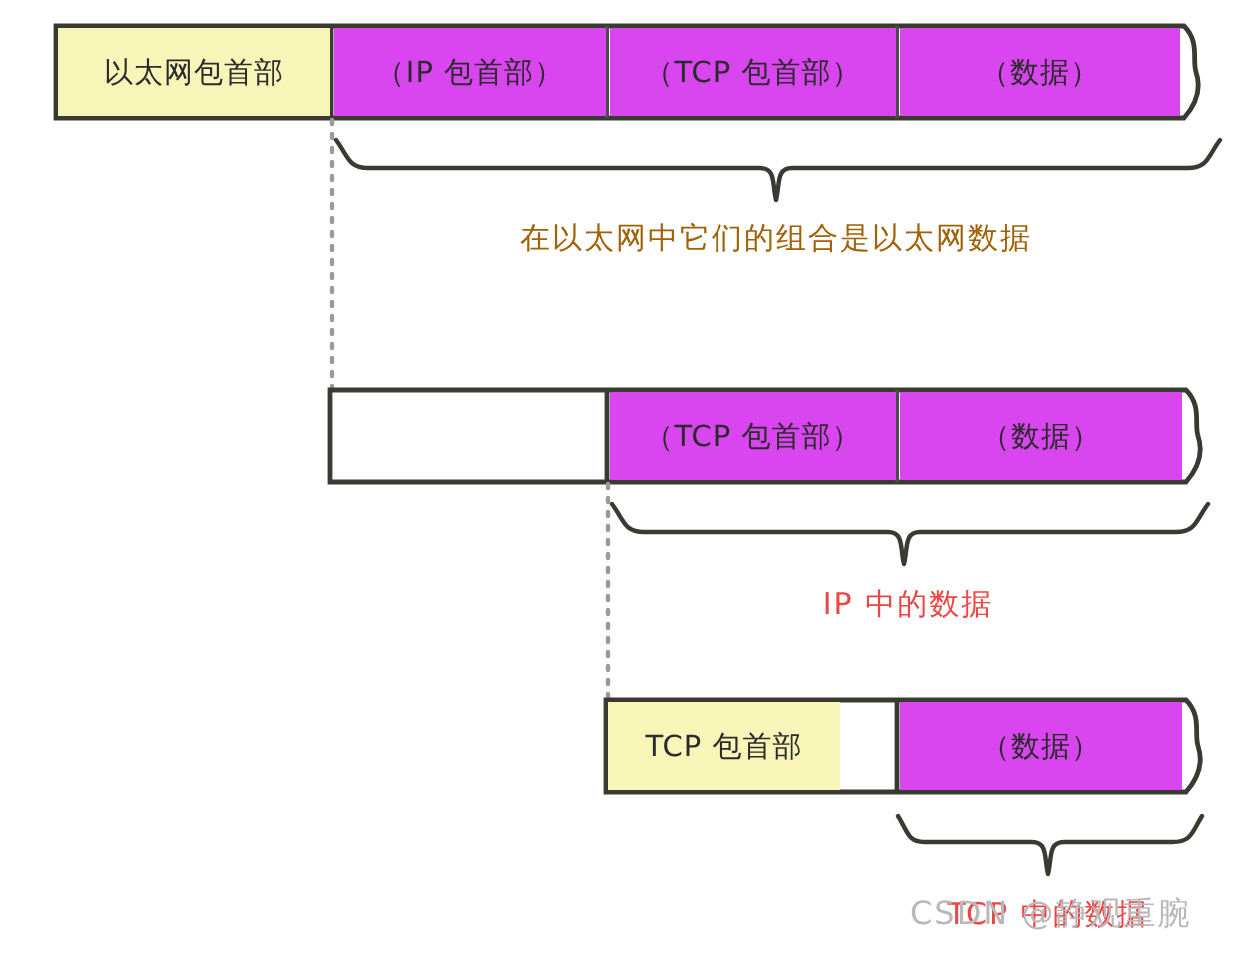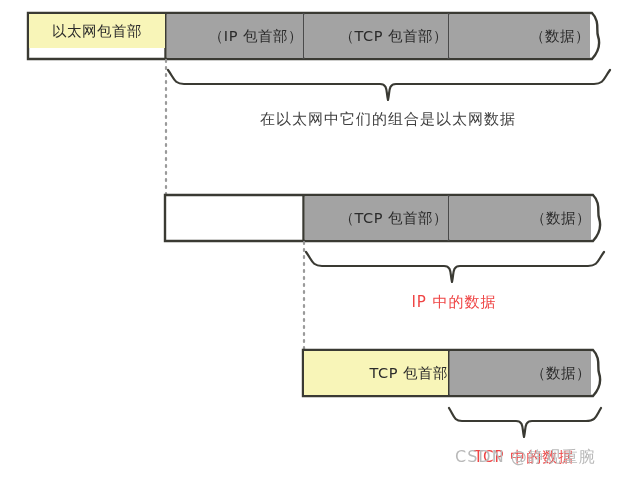--- a/index.html
+++ b/index.html
@@ -12,25 +12,25 @@
   }
   #stage{position:absolute;left:0;top:0;width:621px;height:482px;}
   svg{position:absolute;left:0;top:0;}
 
   .cellbox{position:absolute;box-sizing:border-box;display:flex;align-items:center;justify-content:center;}
   .cellbox span{
     font-size:14.5px;color:#2b2b2b;letter-spacing:.5px;white-space:nowrap;
     font-family:"DejaVu Sans","Liberation Sans",sans-serif;
   }
   .yellow{background:#f8f5b8;}
-  .white{background:#a3a3a3;justify-content:flex-end;}
+  .white{background:#d946ef;}
 
   .caption{
     position:absolute;text-align:center;
-    font-size:15px;color:#404040;letter-spacing:1px;white-space:nowrap;
+    font-size:15px;color:#a16207;letter-spacing:1px;white-space:nowrap;
     font-family:"DejaVu Sans","Liberation Sans",sans-serif;
   }
   .caption.dark{color:#ef4444;}
 
   .watermark{
     position:absolute;white-space:nowrap;
     font-size:16px;color:#b9b9b9;letter-spacing:1px;
     font-family:"DejaVu Sans","Liberation Sans",sans-serif;
   }
 </style>
@@ -76,21 +76,21 @@
 
     <path d="M449,408
              C454,416 454,421 462,421
              L516,421
              C524,421 522,429 524,437
              C526,429 524,421 532,421
              L586,421
              C596,421 596,416 601,408" fill="none" stroke="#3a3a33" stroke-width="2.2" stroke-linecap="round" stroke-linejoin="round"></path>
   </svg>
 
-  <div class="cellbox yellow" style="left:29px;top:14px;width:136px;height:34px;">
+  <div class="cellbox yellow" style="left:29px;top:14px;width:136px;height:44px;">
     <span>以太网包首部</span>
   </div>
   <div class="cellbox white" style="left:167px;top:14px;width:136px;height:44px;">
     <span>（IP 包首部）</span>
   </div>
   <div class="cellbox white" style="left:305px;top:14px;width:143px;height:44px;">
     <span>（TCP 包首部）</span>
   </div>
   <div class="cellbox white" style="left:450px;top:14px;width:140px;height:44px;">
     <span>（数据）</span>
@@ -100,21 +100,21 @@
 
   <div class="cellbox white" style="left:305px;top:196px;width:143px;height:44px;">
     <span>（TCP 包首部）</span>
   </div>
   <div class="cellbox white" style="left:450px;top:196px;width:141px;height:44px;">
     <span>（数据）</span>
   </div>
 
   <div class="caption dark" style="left:304px;top:293px;width:300px;">IP 中的数据</div>
 
-  <div class="cellbox yellow" style="left:304px;top:351px;width:144px;height:44px;justify-content:flex-end;">
+  <div class="cellbox yellow" style="left:304px;top:351px;width:116px;height:44px;">
     <span>TCP 包首部</span>
   </div>
   <div class="cellbox white" style="left:450px;top:351px;width:141px;height:44px;">
     <span>（数据）</span>
   </div>
 
   <div class="caption dark" style="left:448px;top:448px;width:152px;">TCP 中的数据</div>
 
   <div class="watermark" style="left:455px;top:447px;">CSDN @静观重腕</div>
 

